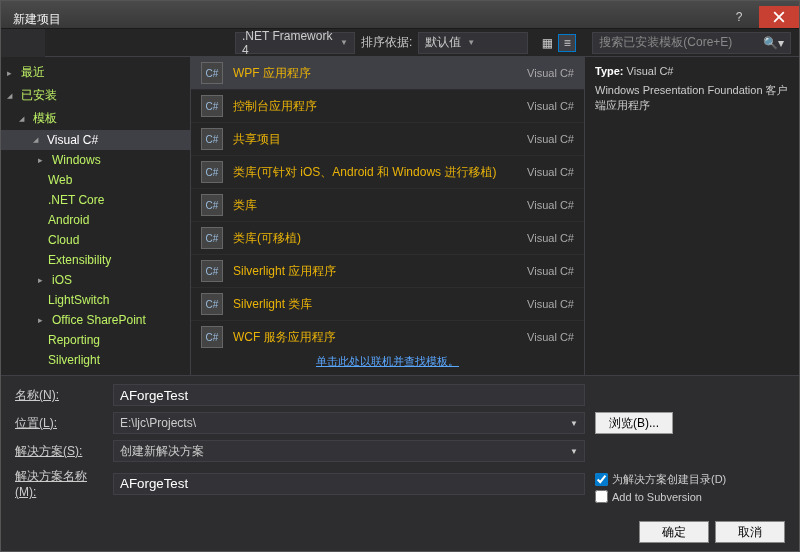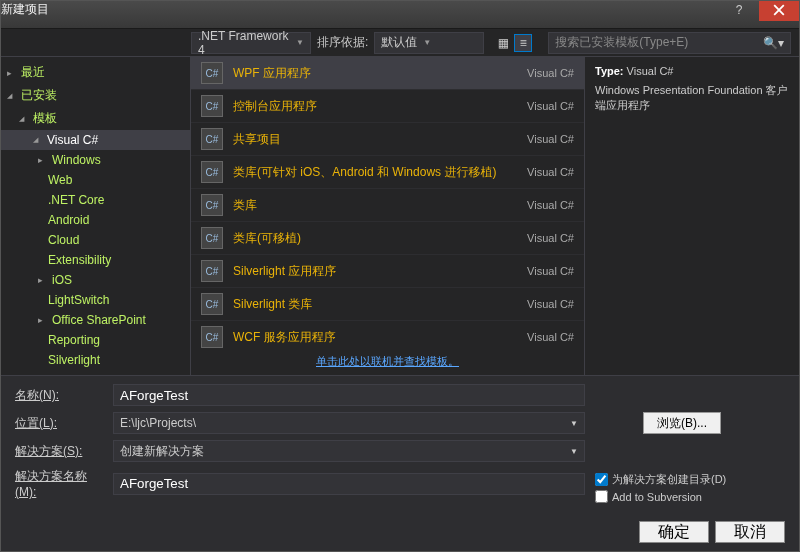--- a/index.html
+++ b/index.html
@@ -1,22 +1,22 @@
 <!DOCTYPE html>
 <html><head>
 <meta charset="utf-8">
 <style>
 * { box-sizing: border-box; margin: 0; padding: 0; font-family: "Microsoft YaHei", "Segoe UI", sans-serif; }
 body { background: #2d2d30; color: #f1f1f1; font-size: 12px; width: 800px; height: 552px; overflow: hidden; display: flex; flex-direction: column; border: 1px solid #555; }
-.title-bar { background: linear-gradient(#4a4a4a,#383838); height: 28px; display: flex; align-items: flex-start; padding-left: 0; border-bottom: 1px solid #1a1a1a; }
+.title-bar { background: linear-gradient(#4a4a4a,#383838); height: 28px; display: flex; align-items: flex-end; padding-left: 12px; border-bottom: 1px solid #1a1a1a; }
 .title-bar .spacer { flex: 1; }
 .winbtn { width: 40px; height: 22px; display: flex; align-items: center; justify-content: center; margin-top: -2px; }
 .winbtn.close { background: #c74031; }
 .winbtn svg { width: 12px; height: 12px; }
-.toolbar { height: 28px; display: flex; align-items: center; background: #252526; border-bottom: 1px solid #3f3f46; padding-left: 190px; gap: 6px; }
+.toolbar { height: 28px; display: flex; align-items: center; background: #252526; border-bottom: 1px solid #3f3f46; padding-left: 190px; gap: 6px; margin-left: 44px; }
 .combo { background: #333337; border: 1px solid #3f3f46; height: 22px; display: flex; align-items: center; padding: 0 6px; color: #ccc; gap: 6px; }
 .combo .chev { font-size: 8px; color: #999; }
 .viewicons { display: flex; gap: 2px; margin-left: 4px; }
 .vi { width: 18px; height: 18px; border: 1px solid transparent; display: flex; align-items: center; justify-content: center; color: #ccc; }
 .vi.active { border-color: #007acc; background: #3f3f46; }
 .searchbox { flex: 1; margin-left: 10px; margin-right: 8px; background: #333337; border: 1px solid #3f3f46; height: 22px; display: flex; align-items: center; padding: 0 6px; color: #888; }
 .searchbox .mag { margin-left: auto; color: #ccc; }
 .main-row { display: flex; flex: 1; min-height: 0; }
 .sidebar { width: 190px; background: #252526; border-right: 1px solid #3f3f46; overflow: auto; padding-top: 4px; }
 .sb-item { padding: 3px 6px 3px 16px; cursor: default; color: #bef264; white-space: nowrap; display: flex; align-items: center; gap: 4px; }
@@ -36,25 +36,25 @@
 .link-row { text-align: center; padding: 6px; }
 .link-row a { color: #5aa7ff; text-decoration: underline; font-size: 11px; }
 .rightpane { width: 215px; background: #252526; border-left: 1px solid #3f3f46; padding: 8px 10px; font-size: 11px; color: #ccc; }
 .rightpane b { color: #fff; }
 .bottom { background: #2d2d30; border-top: 1px solid #3f3f46; padding: 8px 14px 10px 14px; }
 .form-row { display: flex; align-items: center; margin-bottom: 6px; gap: 8px; }
 .form-label { width: 90px; color: #ccc; text-decoration: underline; }
 .form-input { flex: 1; background: #333337; border: 1px solid #3f3f46; height: 22px; color: #fff; padding: 0 6px; }
 .form-combo { flex: 1; background: #333337; border: 1px solid #3f3f46; height: 22px; display: flex; align-items: center; padding: 0 6px; color: #ccc; }
 .form-combo .chev { margin-left: auto; font-size: 8px; }
-.browse-btn { width: 78px; height: 22px; background: #f0f0f0; color: #000; border: 1px solid #999; font-size: 12px; margin-left: 48px; }
+.browse-btn { width: 78px; height: 22px; background: #f0f0f0; color: #000; border: 1px solid #999; font-size: 12px; }
 .chk { display: flex; align-items: center; gap: 4px; color: #ccc; font-size: 11px; }
 .chk input { accent-color: #007acc; width:13px; height:13px; }
 .buttons { display: flex; justify-content: flex-end; gap: 6px; padding: 6px 14px 8px 0; }
-.btn { width: 70px; height: 22px; background: #f0f0f0; color: #000; border: 1px solid #888; font-size: 16px; }
+.btn { width: 70px; height: 22px; background: #f0f0f0; color: #000; border: 1px solid #888; font-size: 12px; }
 .bottom-split { display:flex; }
 .bottom-left { flex:1; }
 .bottom-right { width:200px; padding-left:10px; display:flex; flex-direction:column; gap:3px; justify-content:flex-end; padding-bottom:2px;}
 </style>
 </head>
 <body>
 
 <div class="title-bar">
   <span>新建项目</span>
   <div class="spacer"></div>
@@ -76,21 +76,21 @@
   <span style="color:#ccc">排序依据:</span>
   <div class="combo" style="width:110px">
     <span>默认值</span>
       <span class="chev">▼</span>
   </div>
   <div class="viewicons">
     <div class="vi">▦</div>
     <div class="vi active">≡</div>
   </div>
   <div class="searchbox">
-    <span>搜索已安装模板(Type+E)</span>
+    <span>搜索已安装模板(Core+E)</span>
     <span class="mag">🔍▾</span>
   </div>
 </div>
 
 <div class="main-row">
   <div class="sidebar">
     <div class="sb-item exp">
         <span>最近</span>
       </div>
     <div class="sb-item exp open">

